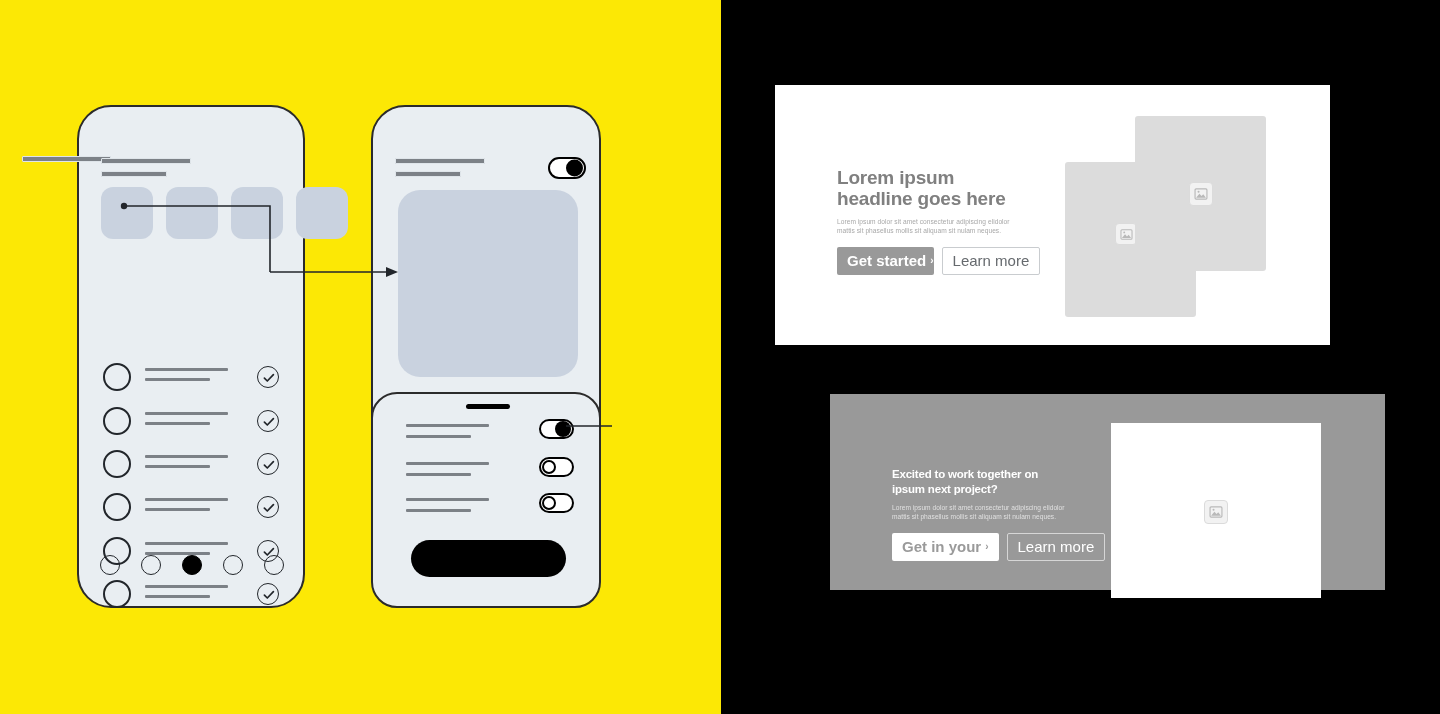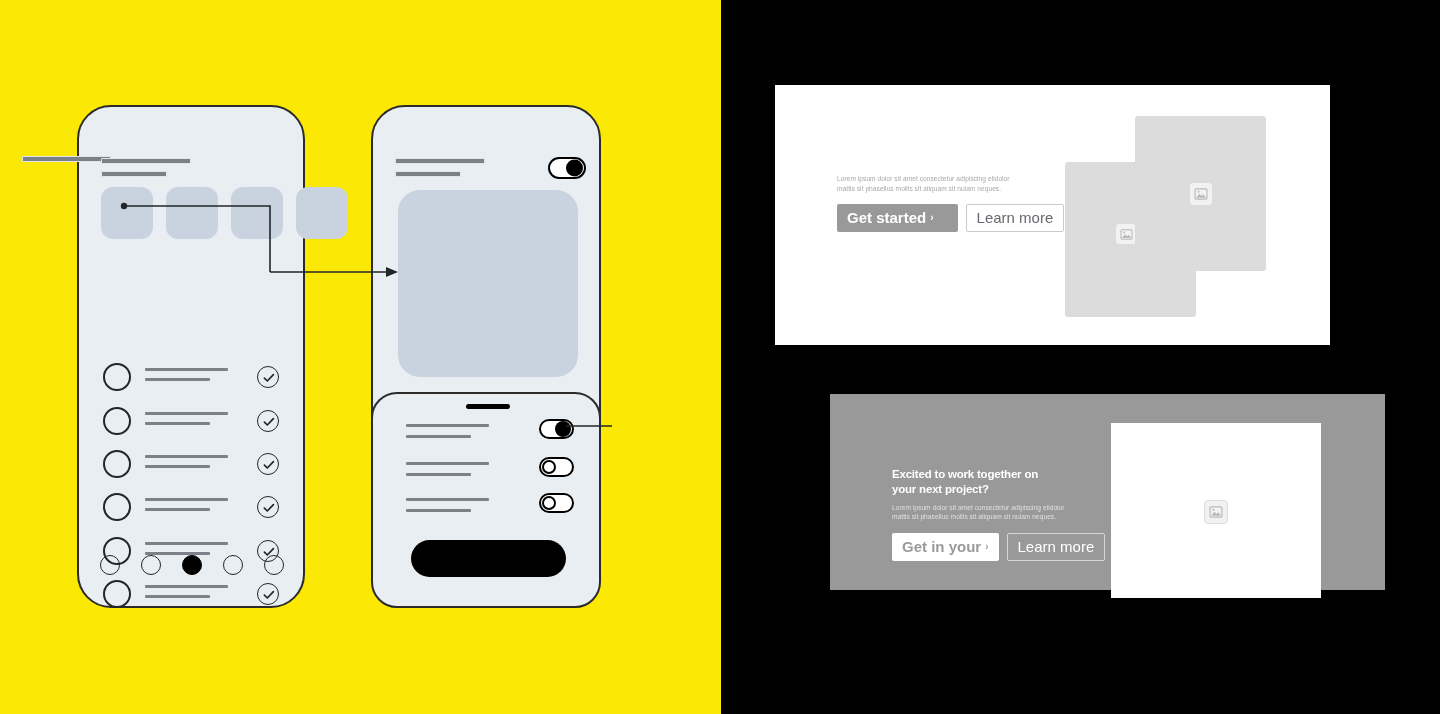--- a/index.html
+++ b/index.html
@@ -130,21 +130,21 @@
     letter-spacing: 0.05px;
   }
   .btn-row { display: flex; gap: 8px; margin-top: 11px; }
   .btn {
     display: inline-flex; align-items: center; justify-content: center;
     white-space: nowrap;
     border-radius: 2px;
   }
   .btn-primary-hero {
     background: #999999; color: #FFFFFF;
-    padding: 4px 24px 5px 10px;
+    padding: 4px 0 5px 10px;
     font-size: 15px; font-weight: bold;
   }
   .btn-secondary-hero {
     background: transparent; color: #666a6e;
     border: 1px solid #c9cccf;
     padding: 4px 10px 5px 10px;
     font-size: 15px;
   }
   .btn-primary-cta {
     background: #FFFFFF; color: #9a9a9a;
@@ -293,20 +293,24 @@
 
     <path d="M270 272 L390 272" fill="none" stroke="#22262b" stroke-width="1.6"></path>
     <path d="M398 272 L386 267 L386 277 Z" fill="#22262b"></path>
 
     <path d="M566 426 L612 426" fill="none" stroke="#22262b" stroke-width="1.3"></path>
   </svg>
 
   <div class="promo-card" id="card-hero">
 
     <div class="card-copy" style="left:62px; top:82px; width:230px;">
+      <div class="headline" style="font-size:19px; color:#808080;">
+        <span>Lorem ipsum</span><br>
+        <span>headline goes here</span>
+      </div>
       <div class="subcopy" style="font-size:6.6px; color:#a8a8a8; margin-top:7px;">
         <span>Lorem ipsum dolor sit amet consectetur adipiscing elidolor</span><br>
         <span>mattis sit phasellus mollis sit aliquam sit nulam neques.</span>
       </div>
       <div class="btn-row">
         <span class="btn btn-primary-hero">
           <span>Get started</span>
           <span class="arrowglyph">›</span>
         </span>
         <span class="btn btn-secondary-hero">
@@ -334,21 +338,21 @@
         </svg>
       </div>
     </div>
   </div>
 
   <div class="promo-card" id="card-cta">
 
     <div class="card-copy" style="left:62px; top:73px; width:250px;">
       <div class="headline" style="font-size:11.5px; color:#FFFFFF; line-height:1.3;">
         <span>Excited to work together on</span><br>
-        <span>your next project?</span>
+        <span>ipsum next project?</span>
       </div>
       <div class="subcopy" style="font-size:6.6px; color:#e0e0e0; margin-top:6px;">
         <span>Lorem ipsum dolor sit amet consectetur adipiscing elidolor</span><br>
         <span>mattis sit phasellus mollis sit aliquam sit nulam neques.</span>
       </div>
       <div class="btn-row">
         <span class="btn btn-primary-cta">
           <span>Get in your</span>
           <span class="arrowglyph">›</span>
         </span>

